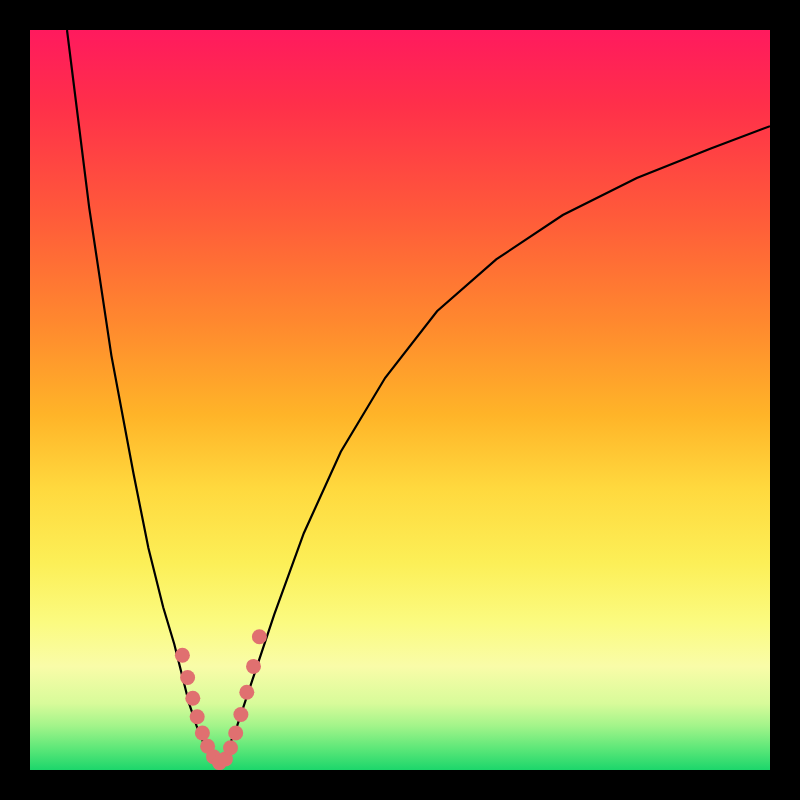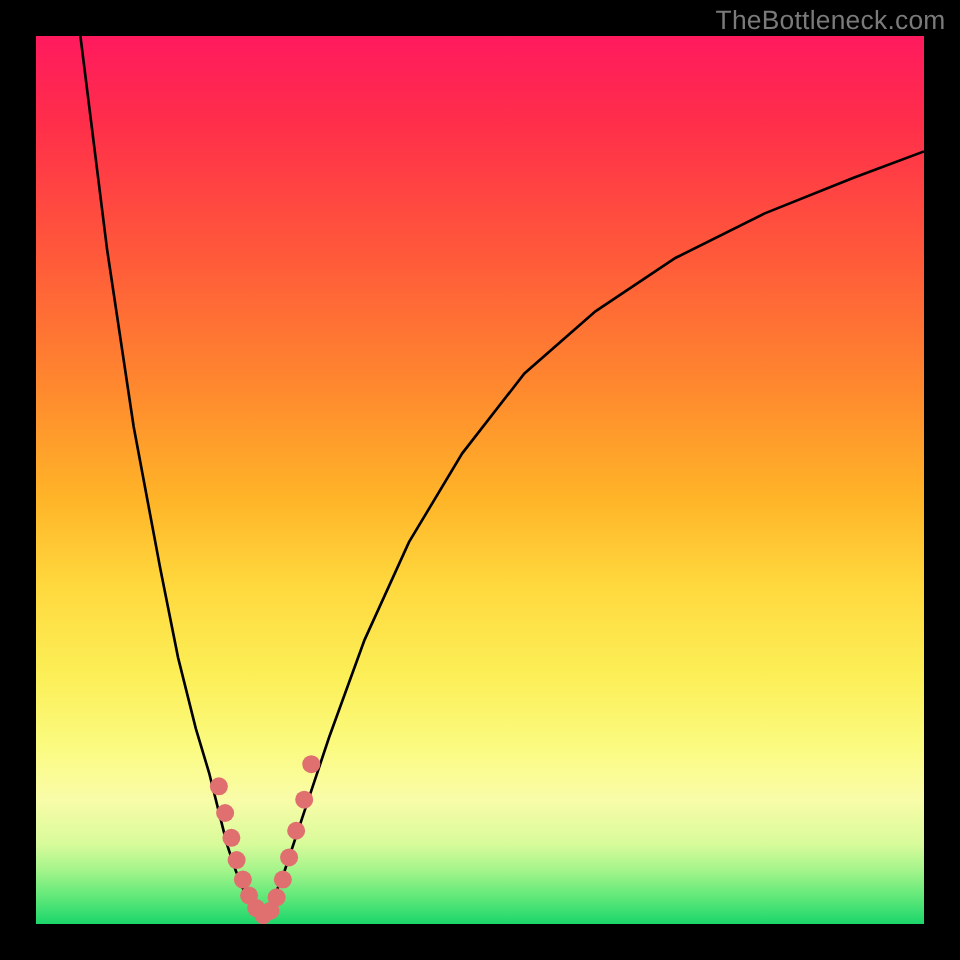--- a/index.html
+++ b/index.html
@@ -95,14 +95,13 @@
           <circle cx="200.5" cy="717.8" r="7.5" class="dot"></circle>
           <circle cx="205.7" cy="703.0" r="7.5" class="dot"></circle>
           <circle cx="210.9" cy="684.5" r="7.5" class="dot"></circle>
           <circle cx="216.8" cy="662.3" r="7.5" class="dot"></circle>
           <circle cx="223.5" cy="636.4" r="7.5" class="dot"></circle>
           <circle cx="229.4" cy="606.8" r="7.5" class="dot"></circle>
         </g>
     </svg>
   </div>
 
-  <div class="watermark">TheBottleneck.com</div>
 </div>
 
 </body></html>

